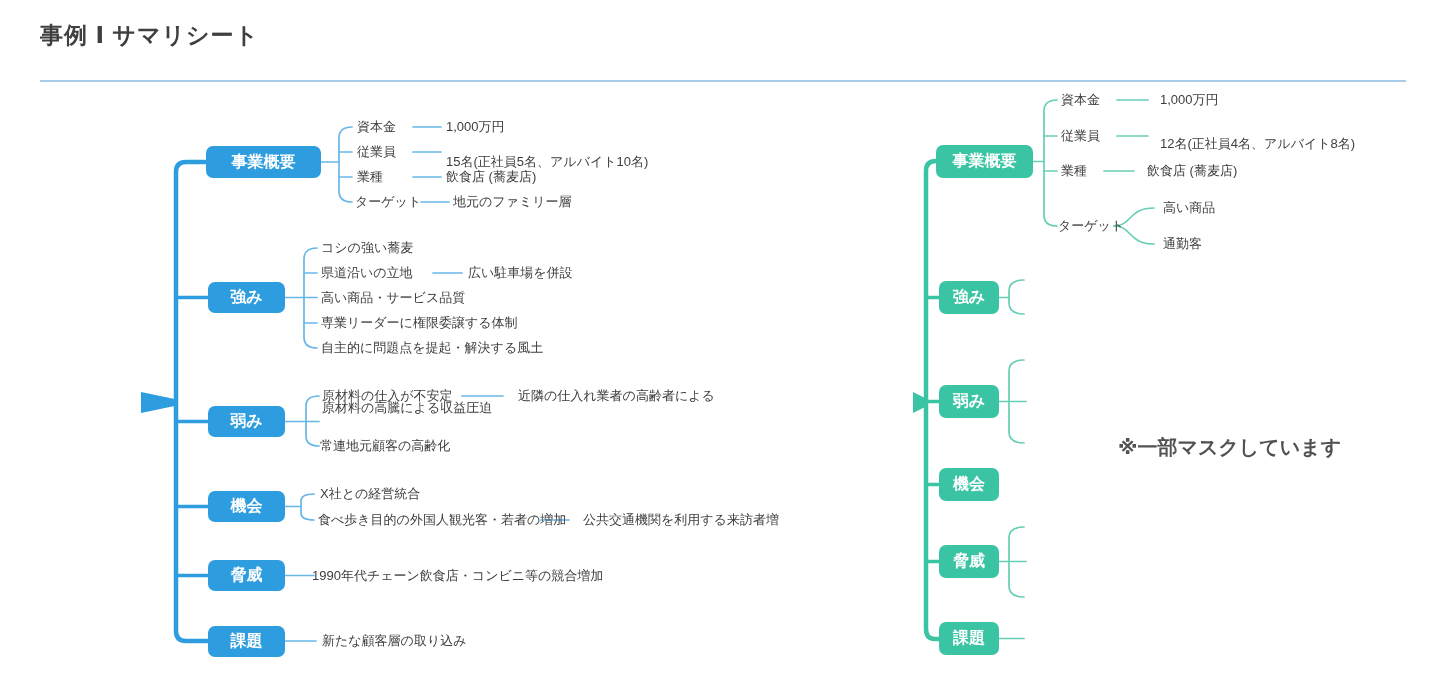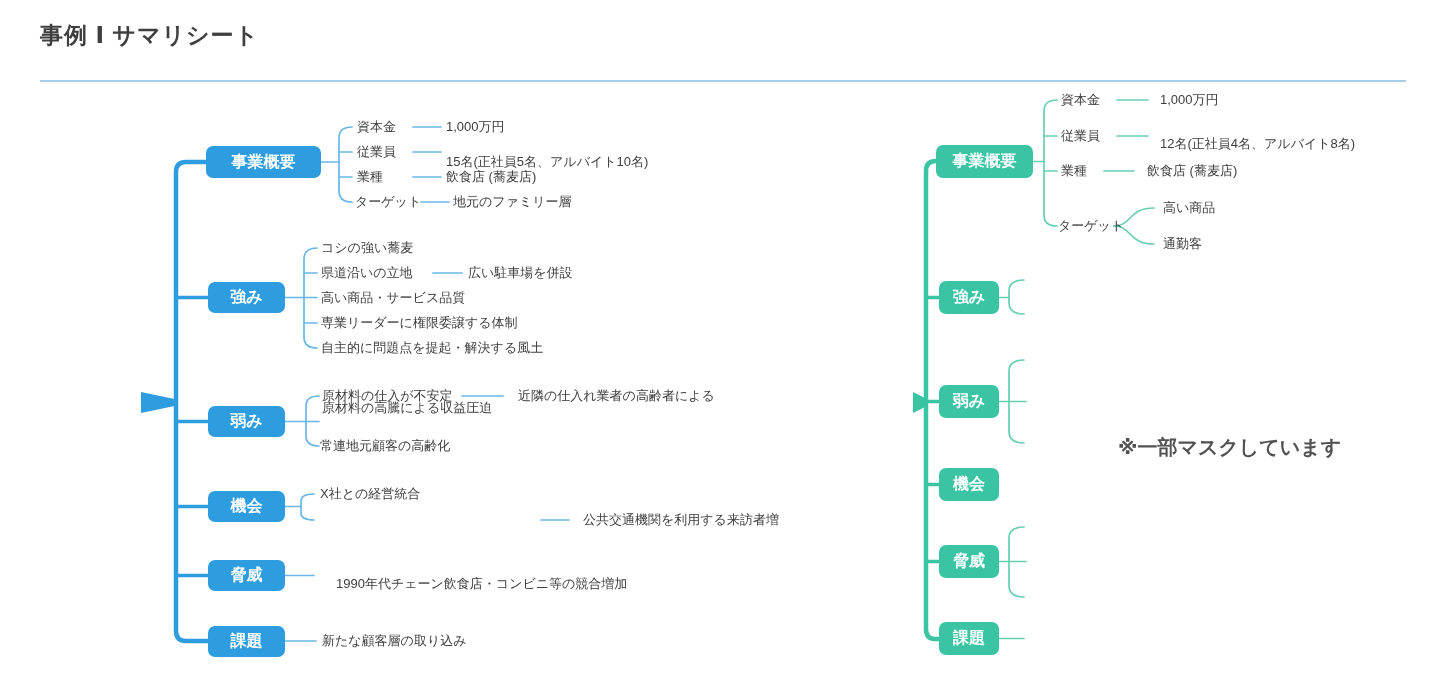--- a/index.html
+++ b/index.html
@@ -119,23 +119,24 @@
   <div class="t" style="left:321px;top:298px;">高い商品・サービス品質</div>
   <div class="t" style="left:321px;top:323px;">専業リーダーに権限委譲する体制</div>
   <div class="t" style="left:321px;top:348px;font-family:Liberation Serif, serif;">自主的に問題点を提起・解決する風土</div>
 
   <div class="t" style="left:322px;top:396px;">原材料の仕入が不安定</div>
   <div class="t" style="left:518px;top:396px;">近隣の仕入れ業者の高齢者による</div>
   <div class="t" style="left:322px;top:408px;">原材料の高騰による収益圧迫</div>
   <div class="t" style="left:320px;top:446px;">常連地元顧客の高齢化</div>
 
   <div class="t" style="left:320px;top:494px;">X社との経営統合</div>
+  <div class="t" style="left:318px;top:520px;">食べ歩き目的の外国人観光客・若者の増加</div>
   <div class="t" style="left:583px;top:520px;">公共交通機関を利用する来訪者増</div>
 
-  <div class="t" style="left:336px;top:576px;margin-top:8px;">1990年代チェーン飲食店・コンビニ等の競合増加</div>
+  <div class="t" style="left:312px;top:576px;">1990年代チェーン飲食店・コンビニ等の競合増加</div>
   <div class="t" style="left:322px;top:641px;">新たな顧客層の取り込み</div>
 
   <div class="box teal" style="left:936px;top:145px;width:97px;height:33px;">事業概要</div>
   <div class="box teal" style="left:939px;top:281px;width:60px;height:33px;">強み</div>
   <div class="box teal" style="left:939px;top:385px;width:60px;height:33px;">弱み</div>
   <div class="box teal" style="left:939px;top:468px;width:60px;height:33px;">機会</div>
   <div class="box teal" style="left:939px;top:545px;width:60px;height:33px;">脅威</div>
   <div class="box teal" style="left:939px;top:622px;width:60px;height:33px;">課題</div>
 
   <div class="t" style="left:1061px;top:100px;">資本金</div>

